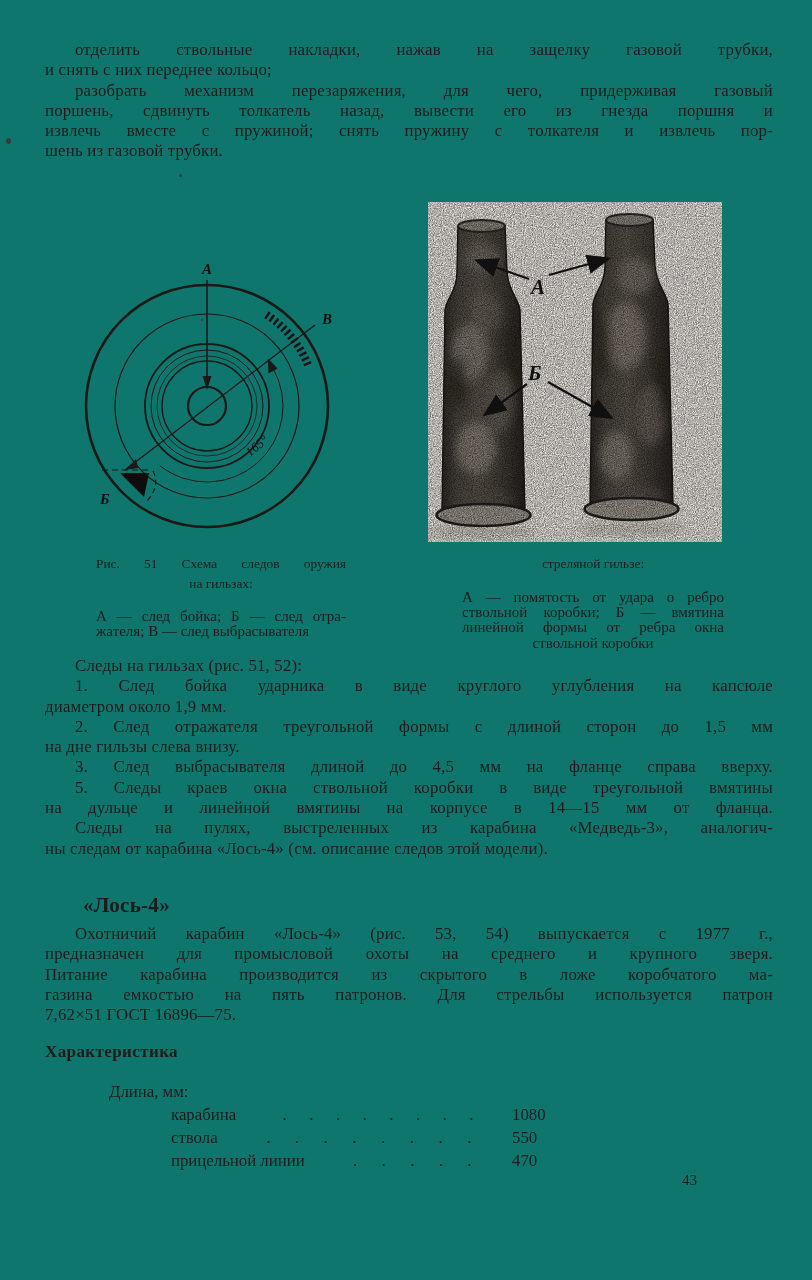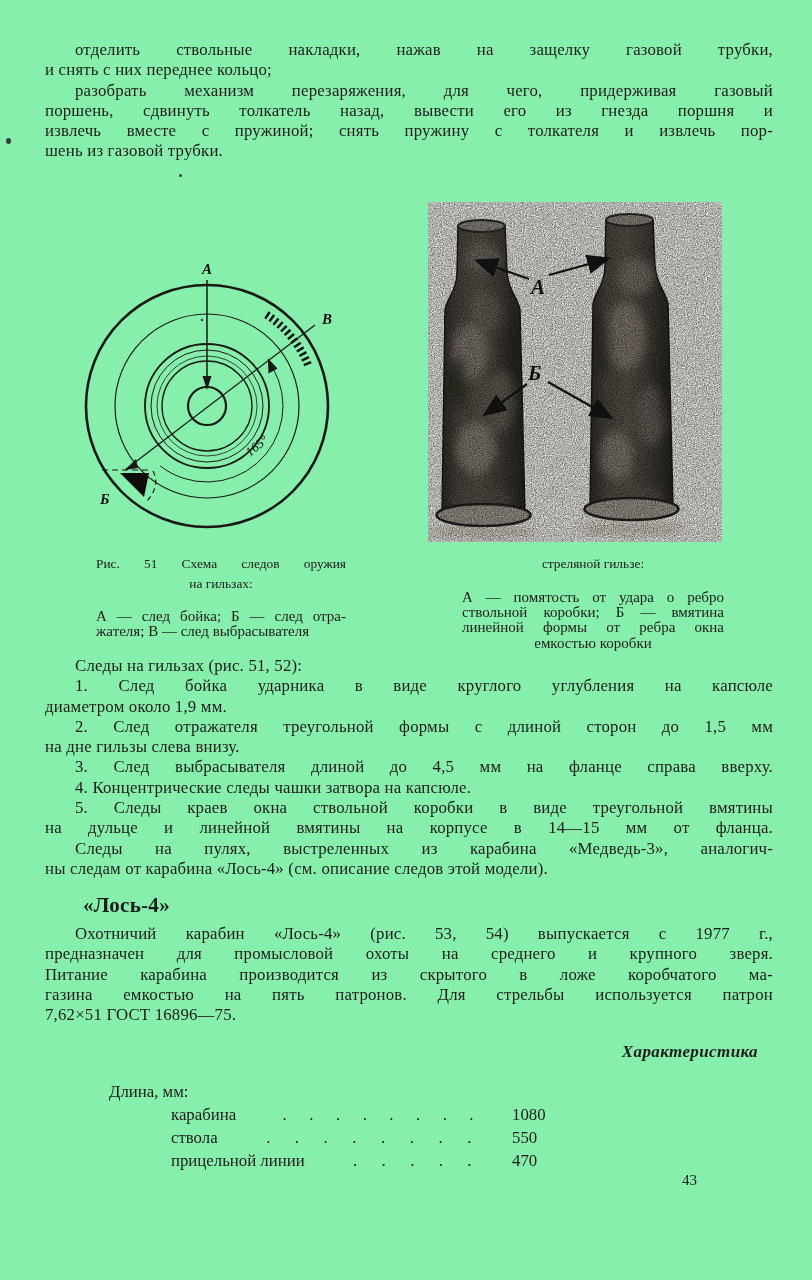--- a/index.html
+++ b/index.html
@@ -1,30 +1,30 @@
 <!DOCTYPE html>
 <html><head>
 <meta charset="utf-8">
 <style>
   html,body{margin:0;padding:0;background:#ffffff;}
-  .page{position:relative;width:812px;height:1280px;background:#86efac;
+  .page{position:relative;width:812px;height:1280px;background:#0f766e;
         font-family:"Liberation Serif","DejaVu Serif",serif;color:#1d1c1a;overflow:hidden;}
   .textblock{position:absolute;left:45px;width:728px;font-size:16.8px;letter-spacing:.2px;}
   .tline{height:20.3px;line-height:20.3px;overflow:hidden;text-align:left;white-space:nowrap;}
   .tline.jline{white-space:normal;text-align:justify;}
   .tline.jline::after{content:"";display:inline-block;width:100%;}
   .tline.indent{text-indent:30px;}
   .tline.cline{text-align:center;}
   .cap{position:absolute;font-size:13.4px;}
   .cap .tline{height:19.5px;line-height:19.5px;}
   .legend{font-size:15px;margin-top:16px;}
   .legend .tline{height:15.4px;line-height:15.4px;}
   .heading{position:absolute;font-weight:bold;font-size:21px;letter-spacing:.3px;}
-  .char-title{position:absolute;left:28px;top:1042px;width:730px;text-align:right;
-              font-weight:bold;font-size:17px;letter-spacing:.4px;font-style:italic;}
+  .char-title{position:absolute;left:45px;top:1042px;width:730px;text-align:left;
+              font-weight:bold;font-size:17px;letter-spacing:.4px;}
   .chars{position:absolute;left:85px;top:1080px;width:465px;font-size:16.8px;margin-left:24px;}
   .char-row{display:flex;height:23px;line-height:23px;}
   .char-row.sub{padding-left:62px;}
   .char-label{white-space:nowrap;}
   .leader{flex:1;display:flex;justify-content:space-evenly;padding:0 16px 0 24px;}
   .leader span{display:inline-block;}
   .char-value{width:62px;text-align:left;}
   .pageno{position:absolute;left:682px;top:1172px;font-size:15px;}
   .speck{position:absolute;background:#3c3a37;border-radius:50%;}
   .figsvg{position:absolute;}
@@ -158,32 +158,31 @@
       </div>
   </div>
   <div class="cap" style="left:462px;top:554px;width:262px;">
     <div>
         <div class="tline cline">стреляной гильзе:</div>
       </div>
     <div class="legend">
         <div class="tline jline">А — помятость от удара о ребро</div>
         <div class="tline jline">ствольной коробки; Б — вмятина</div>
         <div class="tline jline">линейной формы от ребра окна</div>
-        <div class="tline cline">емкостью коробки</div>
+        <div class="tline cline">ствольной коробки</div>
       </div>
   </div>
 
   <div class="textblock" style="top:656px;">
       <div class="tline indent">Следы на гильзах (рис. 51, 52):</div>
       <div class="tline jline indent">1. След бойка ударника в виде круглого углубления на капсюле</div>
       <div class="tline">диаметром около 1,9 мм.</div>
       <div class="tline jline indent">2. След отражателя треугольной формы с длиной сторон до 1,5 мм</div>
       <div class="tline">на дне гильзы слева внизу.</div>
       <div class="tline jline indent">3. След выбрасывателя длиной до 4,5 мм на фланце справа вверху.</div>
-      <div class="tline indent">4. Концентрические следы чашки затвора на капсюле.</div>
       <div class="tline jline indent">5. Следы краев окна ствольной коробки в виде треугольной вмятины</div>
       <div class="tline jline">на дульце и линейной вмятины на корпусе в 14—15 мм от фланца.</div>
       <div class="tline jline indent">Следы на пулях, выстреленных из карабина «Медведь-3», аналогич-</div>
       <div class="tline">ны следам от карабина «Лось-4» (см. описание следов этой модели).</div>
     </div>
 
   <div class="heading" style="left:83px;top:893px;">«Лось-4»</div>
   <div class="textblock" style="top:924px;">
       <div class="tline jline indent">Охотничий карабин «Лось-4» (рис. 53, 54) выпускается с 1977 г.,</div>
       <div class="tline jline">предназначен для промысловой охоты на среднего и крупного зверя.</div>

